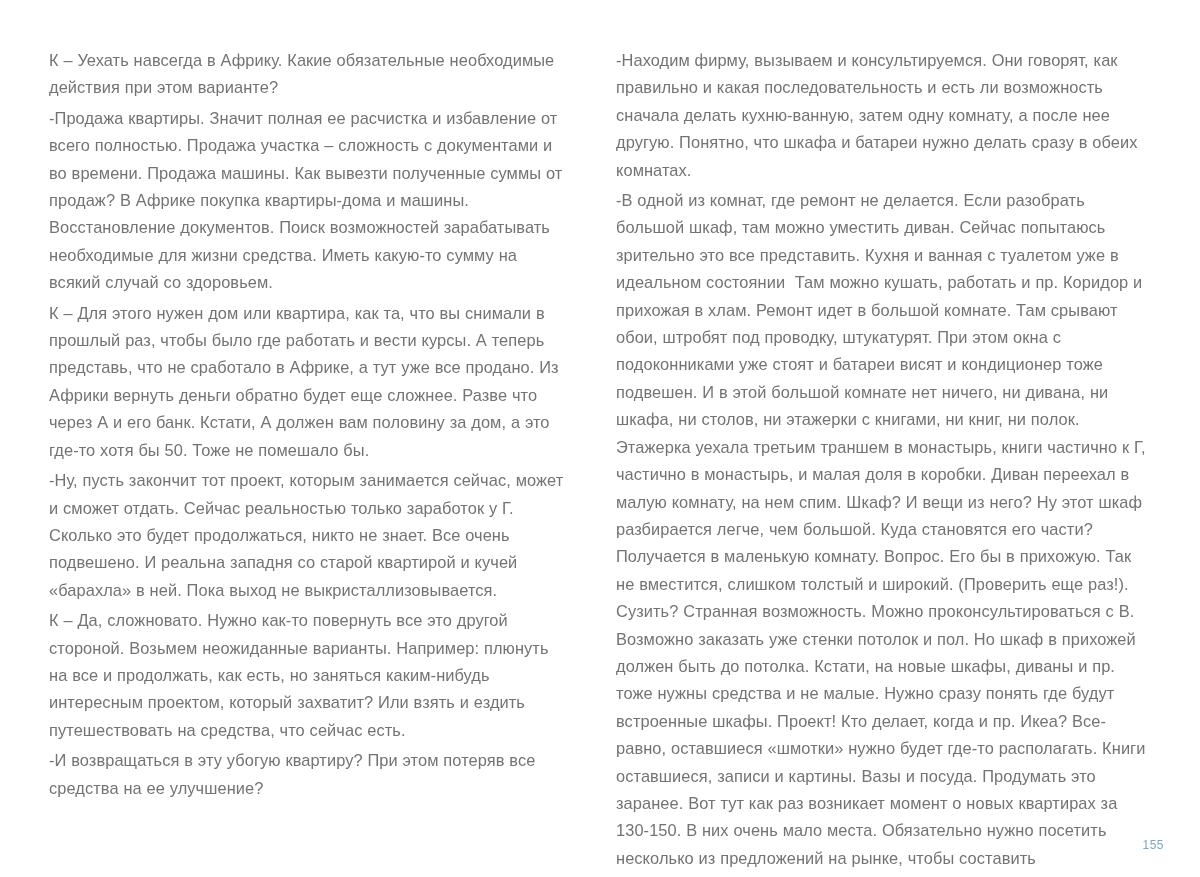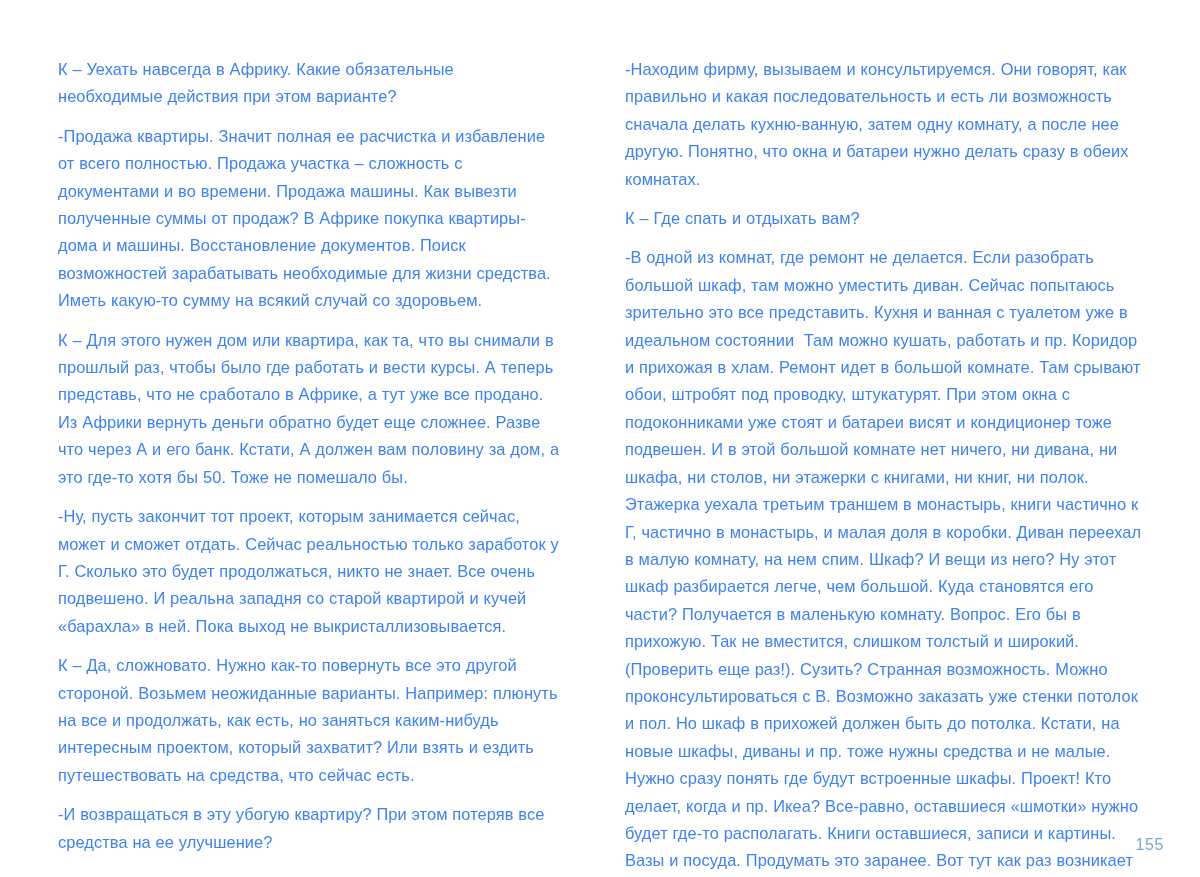--- a/index.html
+++ b/index.html
@@ -31,36 +31,36 @@
     justify-content: space-between;
     align-items: flex-start;
   }
   .column {
     width: 526px;
   }
   .column.right {
     width: 543px;
   }
   .para {
-    margin: 12px;
+    margin: 3px;
     padding: 0;
-    color: #3b82f6;
+    color: #737373;
     font-size: 16.4px;
     line-height: 27.4px;
     text-align: left;
     letter-spacing: 0.005em;
     word-spacing: 0.01em;
     white-space: pre-wrap;
   }
   .page-number {
     position: absolute;
     right: 36px;
     bottom: 22px;
     color: #7aa8c8;
-    font-size: 16px;
+    font-size: 12px;
     line-height: 20px;
     letter-spacing: 0.04em;
     margin-top: 32px;
   }
 </style>
 </head>
 <body>
 
 <div class="page">
 
@@ -70,22 +70,21 @@
       <p class="para">К – Уехать навсегда в Африку. Какие обязательные необходимые действия при этом варианте?</p>
       <p class="para">-Продажа квартиры. Значит полная ее расчистка и избавление от всего полностью. Продажа участка – сложность с документами и во времени. Продажа машины. Как вывезти полученные суммы от продаж? В Африке покупка квартиры-дома и машины. Восстановление документов. Поиск возможностей зарабатывать необходимые для жизни средства. Иметь какую-то сумму на всякий случай со здоровьем.</p>
       <p class="para">К – Для этого нужен дом или квартира, как та, что вы снимали в прошлый раз, чтобы было где работать и вести курсы. А теперь представь, что не сработало в Африке, а тут уже все продано. Из Африки вернуть деньги обратно будет еще сложнее. Разве что через А и его банк. Кстати, А должен вам половину за дом, а это где-то хотя бы 50. Тоже не помешало бы.</p>
       <p class="para">-Ну, пусть закончит тот проект, которым занимается сейчас, может и сможет отдать. Сейчас реальностью только заработок у Г. Сколько это будет продолжаться, никто не знает. Все очень подвешено. И реальна западня со старой квартирой и кучей «барахла» в ней. Пока выход не выкристаллизовывается.</p>
       <p class="para">К – Да, сложновато. Нужно как-то повернуть все это другой стороной. Возьмем неожиданные варианты. Например: плюнуть на все и продолжать, как есть, но заняться каким-нибудь интересным проектом, который захватит? Или взять и ездить путешествовать на средства, что сейчас есть.</p>
       <p class="para">-И возвращаться в эту убогую квартиру? При этом потеряв все средства на ее улучшение?</p>
 
     </div>
 
     <div class="column right">
-      <p class="para">-Находим фирму, вызываем и консультируемся. Они говорят, как правильно и какая последовательность и есть ли возможность сначала делать кухню-ванную, затем одну комнату, а после нее другую. Понятно, что окна и батареи нужно делать сразу в обеих комнатах.</p>
-      <p class="para">К – Где спать и отдыхать вам?</p>
+      <p class="para">-Находим фирму, вызываем и консультируемся. Они говорят, как правильно и какая последовательность и есть ли возможность сначала делать кухню-ванную, затем одну комнату, а после нее другую. Понятно, что шкафа и батареи нужно делать сразу в обеих комнатах.</p>
       <p class="para">-В одной из комнат, где ремонт не делается. Если разобрать большой шкаф, там можно уместить диван. Сейчас попытаюсь зрительно это все представить. Кухня и ванная с туалетом уже в идеальном состоянии  Там можно кушать, работать и пр. Коридор и прихожая в хлам. Ремонт идет в большой комнате. Там срывают обои, штробят под проводку, штукатурят. При этом окна с подоконниками уже стоят и батареи висят и кондиционер тоже подвешен. И в этой большой комнате нет ничего, ни дивана, ни шкафа, ни столов, ни этажерки с книгами, ни книг, ни полок. Этажерка уехала третьим траншем в монастырь, книги частично к Г, частично в монастырь, и малая доля в коробки. Диван переехал в малую комнату, на нем спим. Шкаф? И вещи из него? Ну этот шкаф разбирается легче, чем большой. Куда становятся его части? Получается в маленькую комнату. Вопрос. Его бы в прихожую. Так не вместится, слишком толстый и широкий. (Проверить еще раз!). Сузить? Странная возможность. Можно проконсультироваться с В. Возможно заказать уже стенки потолок и пол. Но шкаф в прихожей должен быть до потолка. Кстати, на новые шкафы, диваны и пр. тоже нужны средства и не малые. Нужно сразу понять где будут встроенные шкафы. Проект! Кто делает, когда и пр. Икеа? Все-равно, оставшиеся «шмотки» нужно будет где-то располагать. Книги оставшиеся, записи и картины. Вазы и посуда. Продумать это заранее. Вот тут как раз возникает момент о новых квартирах за 130-150. В них очень мало места. Обязательно нужно посетить несколько из предложений на рынке, чтобы составить</p>
     </div>
 
   </div>
 
   <div class="page-number">155</div>
 
 </div>
 
 </body></html>

